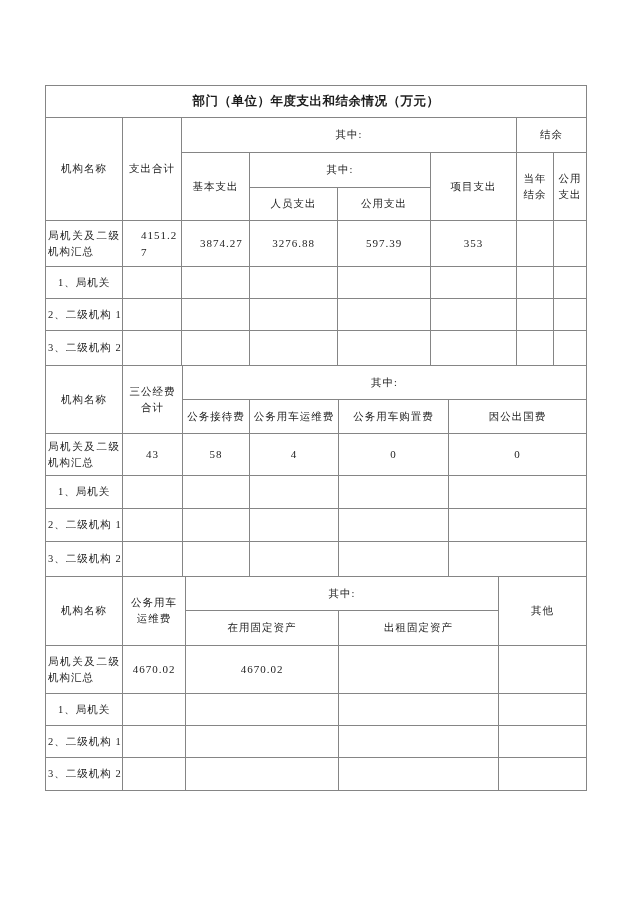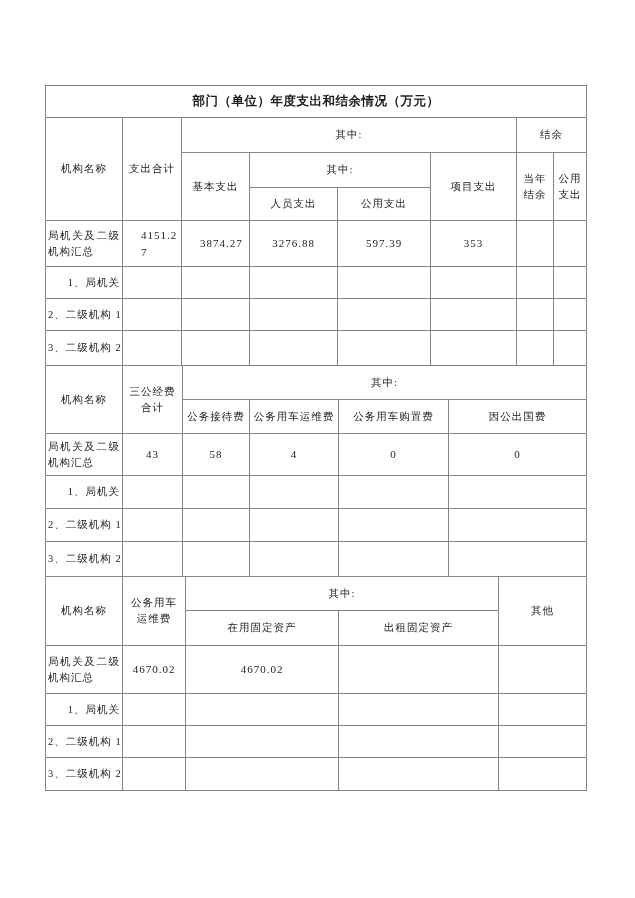--- a/index.html
+++ b/index.html
@@ -51,21 +51,21 @@
   .num-left {
     text-align: left;
     padding-left: 18px;
   }
   .row-label {
     text-align: justify;
     padding: 1px 2px;
   }
   .nw {
     white-space: nowrap;
-    text-align: right;
+    text-align: center;
   }
   .tight { padding: 5px 2px; }
 </style>
 </head>
 <body>
 
 <div class="sheet">
 
   <table>
     <colgroup>

